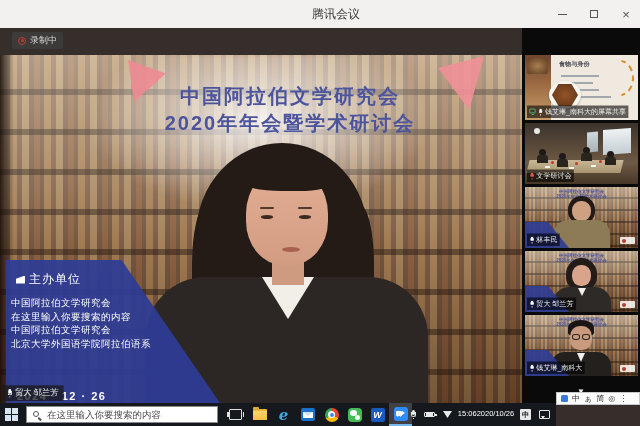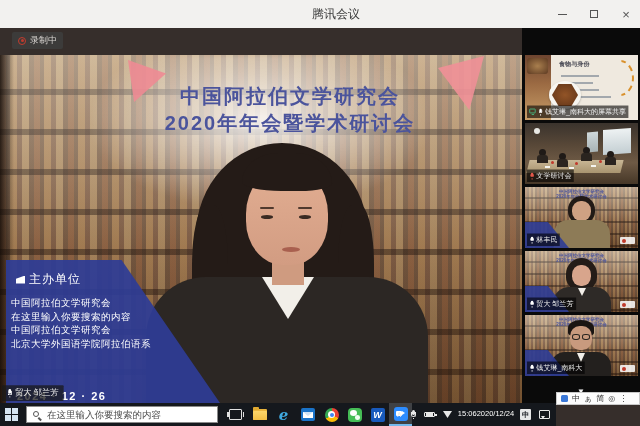--- a/index.html
+++ b/index.html
@@ -427,21 +427,21 @@
           </span>
       </div>
       <div class="trayitem">
           <i class="batt"></i>
         </div>
       <div class="trayitem">
           <i class="net"></i>
         </div>
       <div class="trayitem clock">
         <div>15:06</div>
-        <div>2020/12/24</div>
+        <div>2020/10/26</div>
       </div>
       <div class="trayitem">
           <span class="imetray">中</span>
         </div>
       <div class="trayitem">
           <i class="ac"></i>
         </div>
     </div>
   </div>
 

